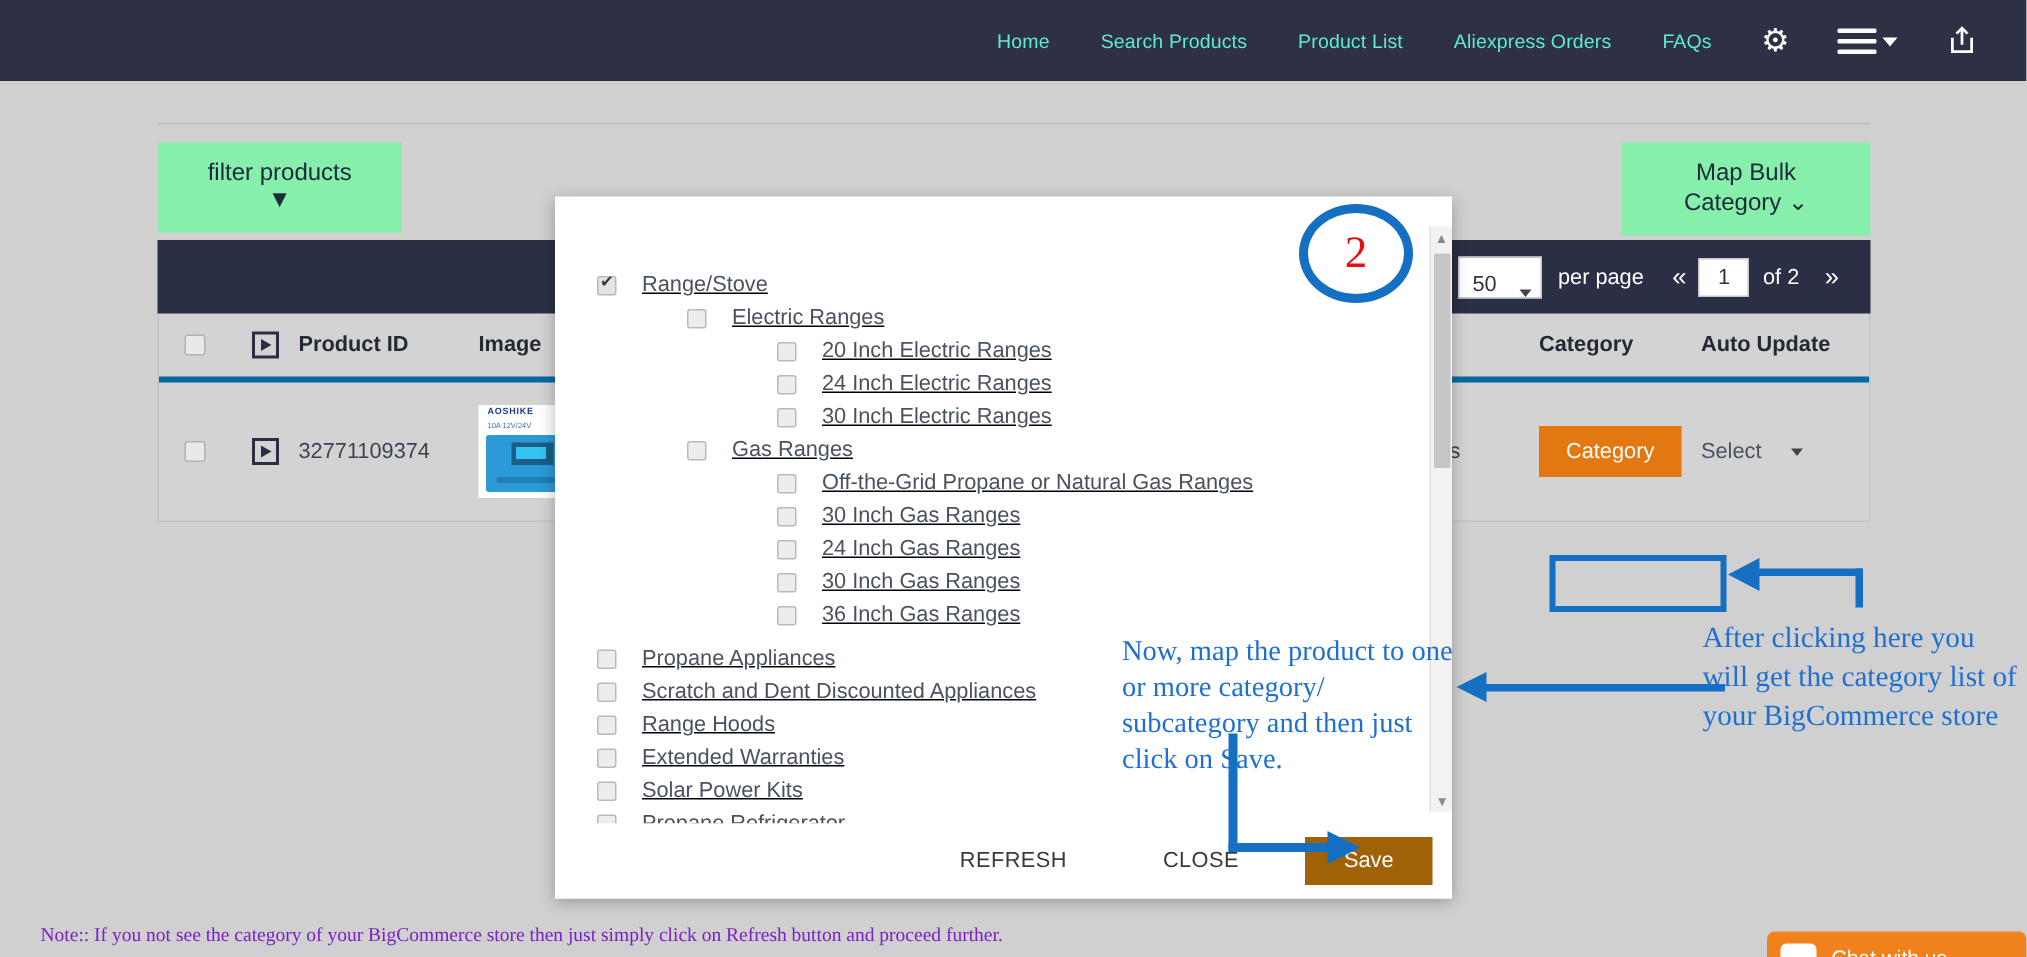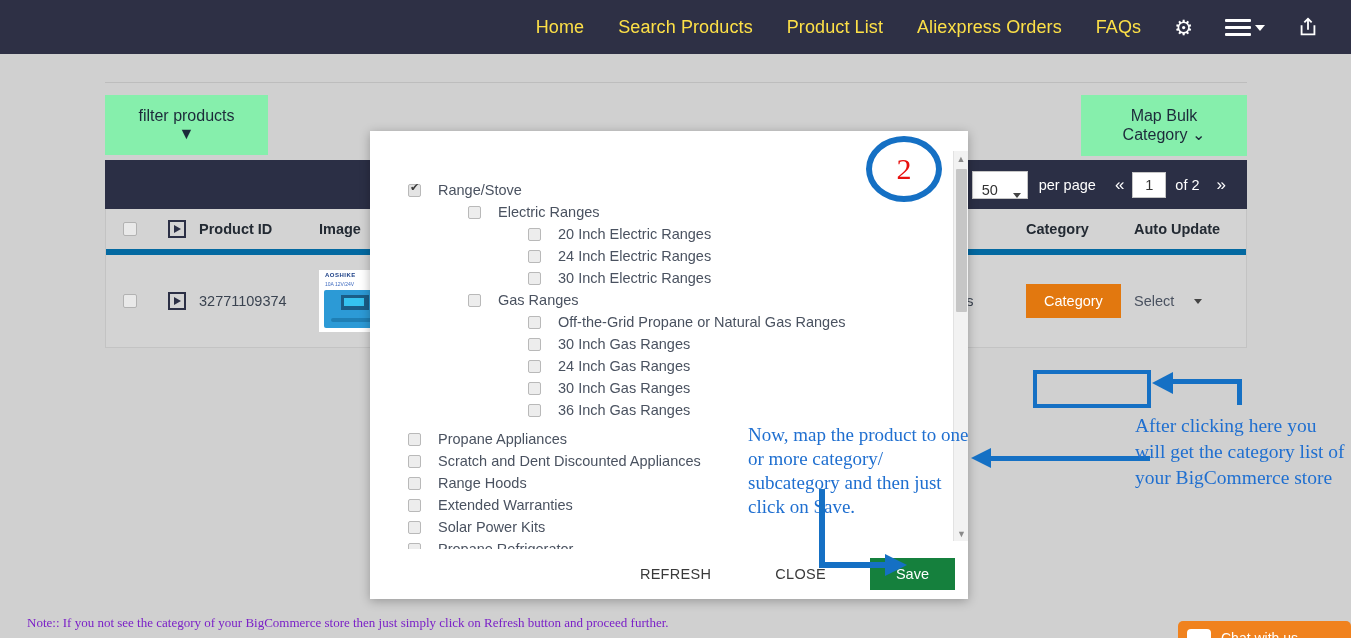--- a/index.html
+++ b/index.html
@@ -14,21 +14,21 @@
 
   
   .topnav{
     position:absolute; left:0; top:0; width:1351px; height:54px;
     background:#2e3045;
     display:flex; align-items:center; justify-content:flex-end;
     padding-right:20px;
     z-index:5;
   }
   .nav-link{
-    color:#fde047; font-size:18px; margin:0 17px; white-space:nowrap;
+    color:#5eead4; font-size:13px; margin:0 17px; white-space:nowrap;
     cursor:pointer; letter-spacing:.1px;
   }
   .nav-icon{ color:#fff; margin:0 16px; display:flex; align-items:center; cursor:pointer;}
   .gear{ font-size:21px; line-height:1; }
   .hamburger{ display:inline-flex; align-items:center; gap:4px; }
   .hamburger .bars{ display:inline-block; width:26px; }
   .hamburger .bars i{ display:block; height:3px; background:#fff; margin:4px 0; border-radius:1px;}
   .caret-dn{ width:0;height:0;border-left:5px solid transparent;border-right:5px solid transparent;border-top:6px solid #fff; margin-top:2px;}
   .share-ic{ margin-right:12px; }
 
@@ -71,21 +71,21 @@
   .pg-arrow{ font-size:17px; padding:0 8px; cursor:pointer; }
   .pg-input{
     background:#fff; color:#333; width:34px; height:26px; border:1px solid #c6c6c6;
     text-align:center; font-size:14.5px; line-height:24px; display:inline-block;
   }
   .pg-of{ margin:0 9px; }
 
   .tbl{ background:#d3d3d3; border:1px solid #c3c3c3; border-top:none; }
   .thead{
     display:flex; align-items:center; height:46px;
-    border-bottom:6px solid #0369a1; color:#232a33; font-weight:bold; font-size:14.5px;
+    border-bottom:4px solid #0369a1; color:#232a33; font-weight:bold; font-size:14.5px;
   }
   .trow{ display:flex; align-items:center; height:92px; color:#3a4350; font-size:14.5px;}
   .c-chk{ width:48px; display:flex; justify-content:center; }
   .c-play{ width:45px; display:flex; justify-content:center;}
   .c-pid{ width:120px; }
   .c-img{ width:110px; }
   .c-mid{ flex:1; }
   .c-type{ width:96px; }
   .c-cat{ width:108px; }
   .c-auto{ width:112px; }
@@ -119,21 +119,21 @@
   
   .modal-overlay{ position:absolute; inset:0; z-index:10; pointer-events:none;}
   .modal{
     position:absolute; left:370px; top:131px; width:598px; height:468px;
     background:#fff; box-shadow:0 2px 10px rgba(0,0,0,.28);
     pointer-events:auto;
   }
   .modal-body{
     position:absolute; left:0; top:0; width:598px; height:418px; overflow:hidden;
   }
-  .tree{ padding:48px 0 0 18px; }
+  .tree{ padding:48px 0 0 8px;text-decoration:underline; }
   .tnode{ display:flex; align-items:center; height:22px; }
   .tnode .cb{
     width:13px;height:13px;border:1px solid #b9b9b9;background:#ededed;border-radius:2px;flex:none;
   }
   .tnode .cb.on{ position:relative;background:#e4e4e4;}
   .tnode .cb.on:after{content:"✔";position:absolute;left:1px;top:-4px;font-size:11px;color:#3a3a3a;}
   .tnode .lbl{ margin-left:17px; font-size:14.5px; color:#4a5260; white-space:nowrap;}
   .lvl0{ padding-left:20px; }
   .lvl1{ padding-left:80px; }
   .lvl2{ padding-left:140px; }
@@ -148,21 +148,21 @@
   .ms-dn{ position:absolute; bottom:0; left:0; width:15px; }
 
   .modal-foot{
     position:absolute; left:0; bottom:0; width:598px; height:50px;
     display:flex; align-items:center; justify-content:flex-end; padding-right:13px; gap:0;
     background:#fff;
   }
   .foot-txt{ color:#3a3a3a; font-size:14.5px; letter-spacing:.3px; cursor:pointer; background:none;border:none;font-family:"Liberation Sans",sans-serif;}
   .foot-refresh{ margin-right:52px; }
   .foot-close{ margin-right:38px; }
-  .foot-save{ background:#15803d; color:#fff; border:none; padding:8px 26px; font-size:14.5px; cursor:pointer; font-family:"Liberation Sans",sans-serif;}
+  .foot-save{ background:#a16207; color:#fff; border:none; padding:8px 26px; font-size:14.5px; cursor:pointer; font-family:"Liberation Sans",sans-serif;}
 
   
   .ann{ position:absolute; z-index:30; pointer-events:none; }
   .circle2{
     left:866px; top:136px; width:76px; height:66px;
     border:6px solid #1570c4; border-radius:50%;
     display:flex; align-items:center; justify-content:center;
     color:#e8100e; font-size:30px; font-family:"Liberation Serif", serif;
     background:transparent;
   }

